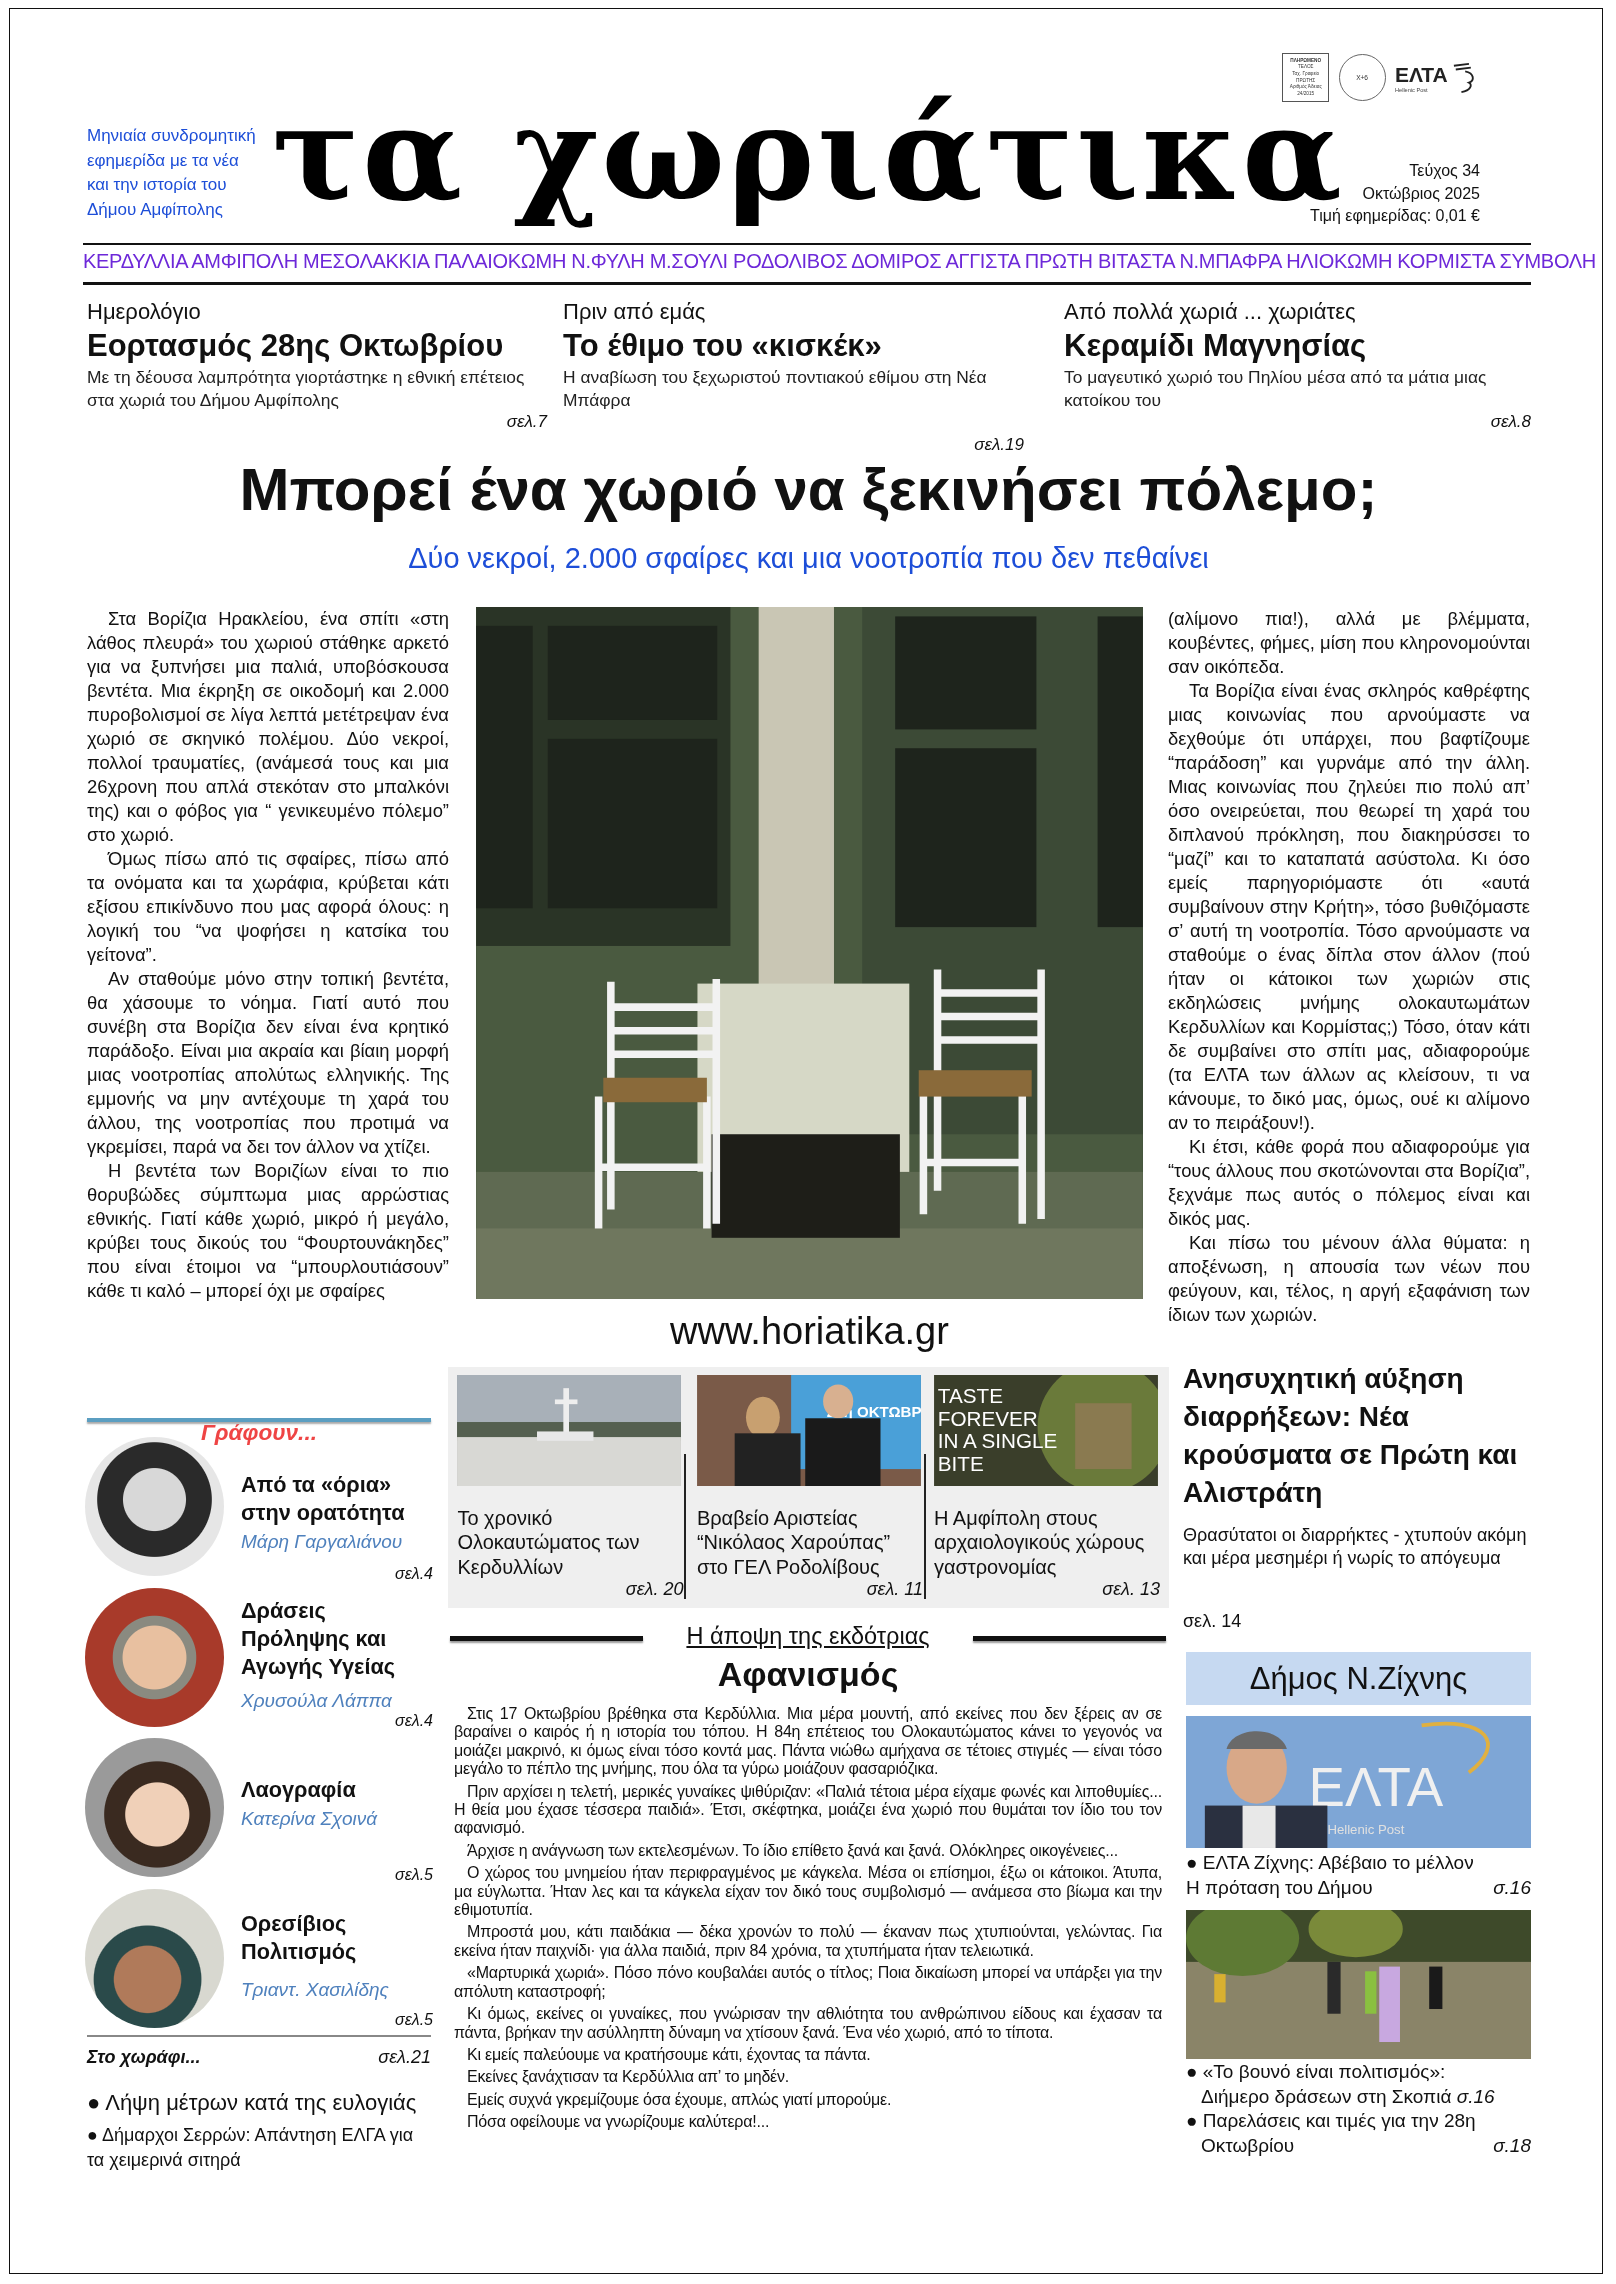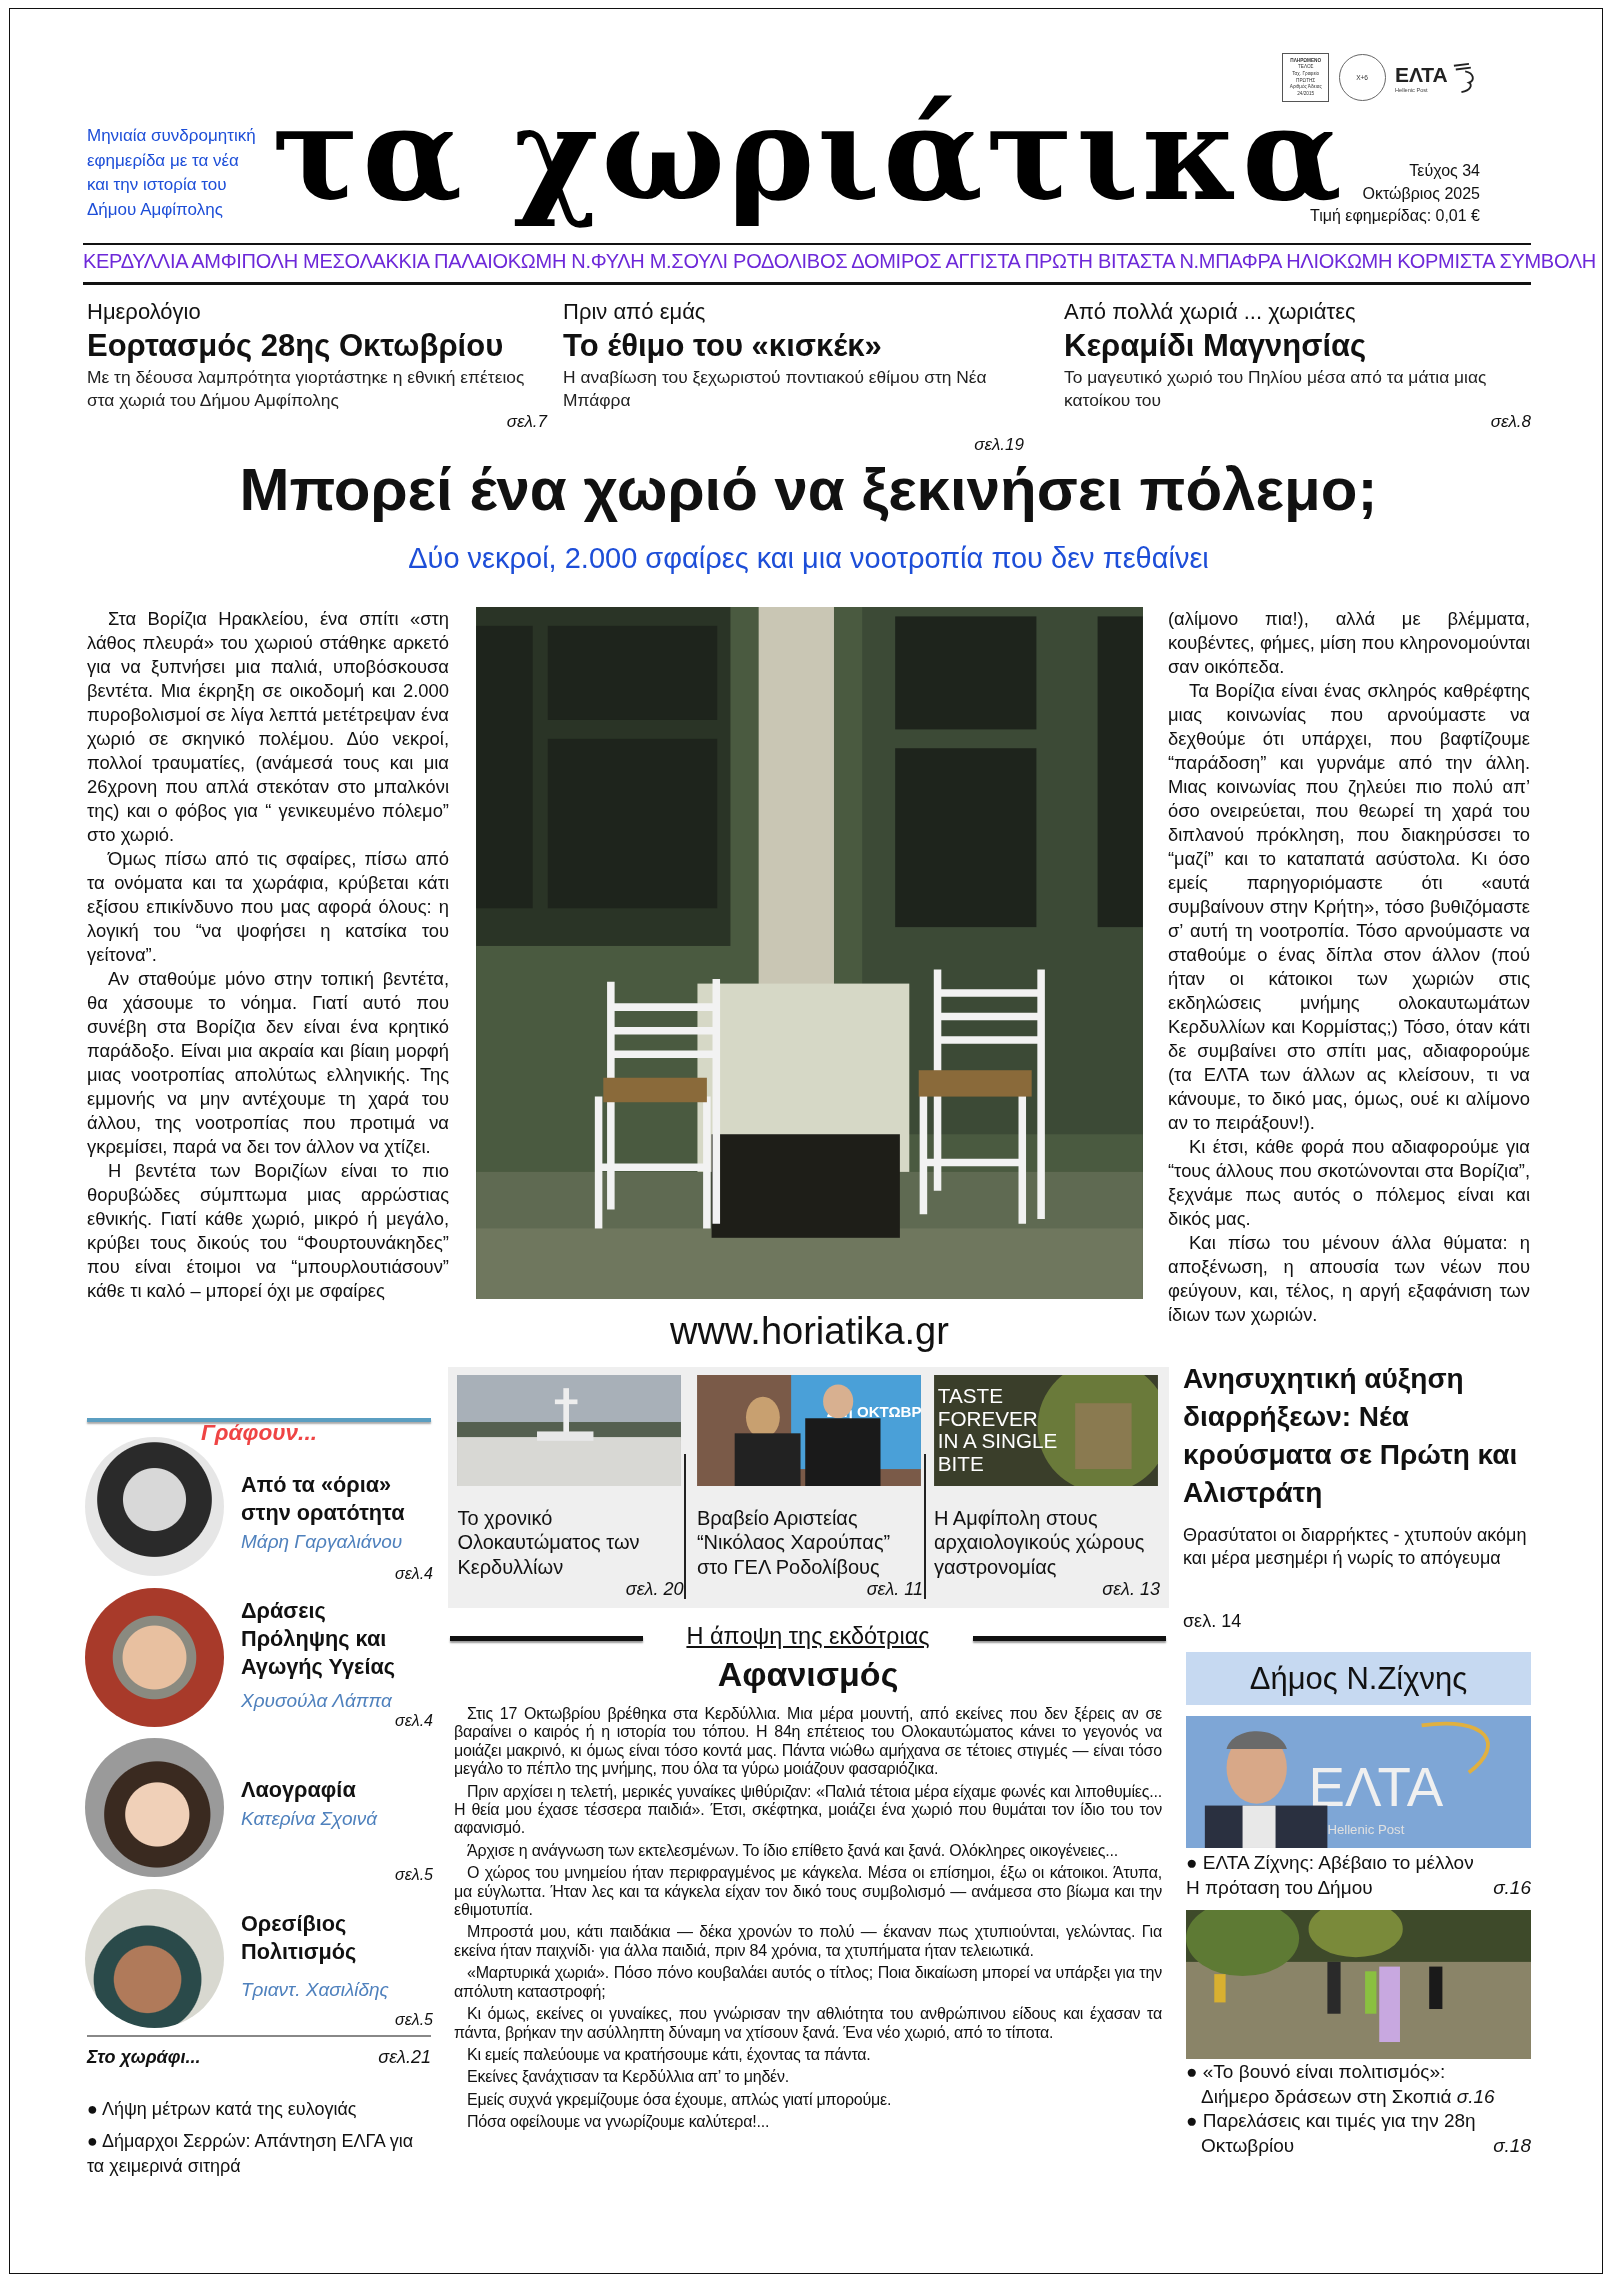--- a/index.html
+++ b/index.html
@@ -242,21 +242,21 @@
   <div class="an" style="top:90px">Τριαντ. Χασιλίδης</div>
   <div class="ap" style="top:122px">σελ.5</div>
 </div>
 
 <div class="abs field-sep"></div>
 <div class="abs" style="left:87px;width:344px;top:2047px">
   <div style="display:flex;justify-content:space-between;font-style:italic;font-size:18px">
     <span style="font-weight:bold">Στο χωράφι...</span>
     <span>σελ.21</span>
   </div>
-  <div class="blt" style="margin-top:29px;font-size:18px">● <span>Λήψη μέτρων κατά της ευλογιάς</span></div>
+  <div class="blt" style="margin-top:23px;font-size:22px">● <span>Λήψη μέτρων κατά της ευλογιάς</span></div>
   <div class="blt" style="margin-top:7.5px;font-size:18px">● <span>Δήμαρχοι Σερρών: Απάντηση ΕΛΓΑ για τα χειμερινά σιτηρά</span></div>
 </div>
 
 <div class="abs editorial-hdr cond">
   <div class="bar" style="left:0;width:193px"></div>
   <div class="bar" style="right:0;width:193px"></div>
   <div class="lbl"><span>Η άποψη της εκδότριας</span></div>
 </div>
 <div class="abs ed-title cond">Αφανισμός</div>
 <div class="abs ed-body cond">

